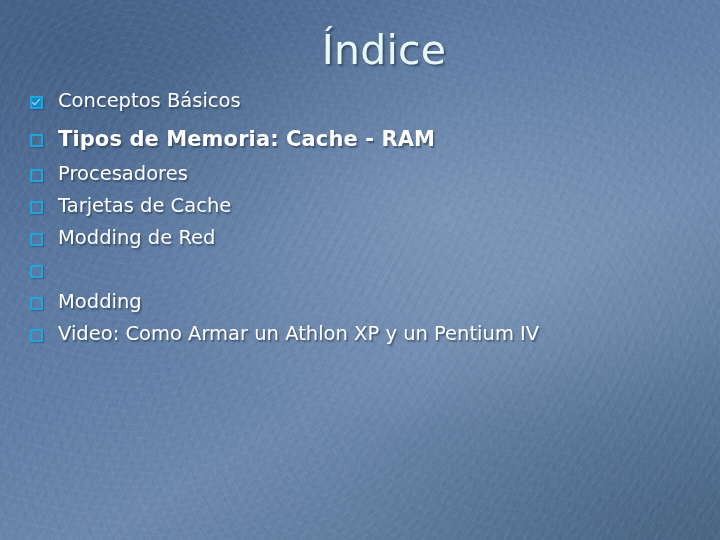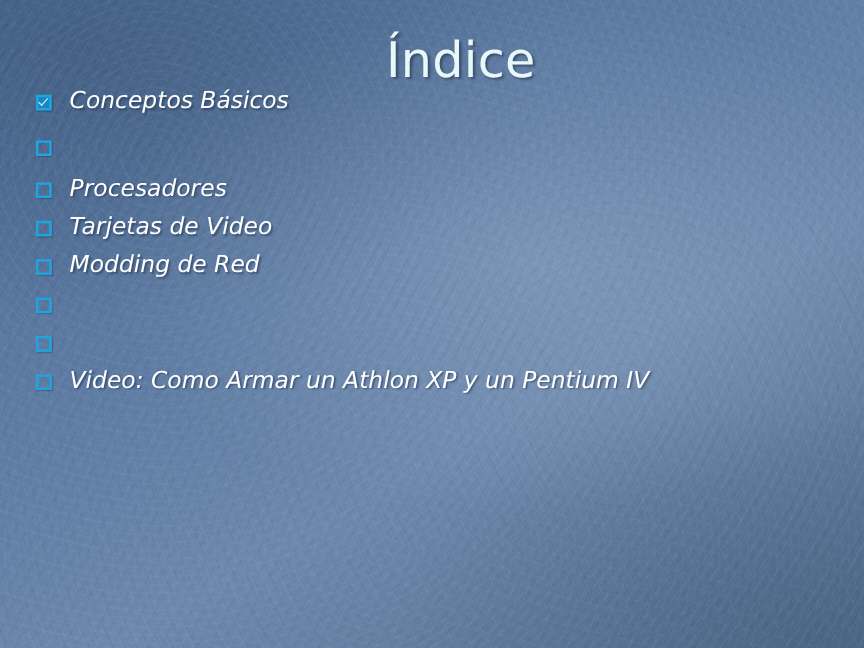--- a/index.html
+++ b/index.html
@@ -54,24 +54,23 @@
     font-weight: normal;
     color: #e8f7f7;
     letter-spacing: 0.2px;
     text-shadow: 2px 2px 2px rgba(30,48,72,0.55);
     white-space: nowrap;
     margin-left: 24px;
   }
 
   #bullets {
     position: absolute;
-    top: 68px;
+    top: 85px;
     left: 30px;
     width: 680px;
-    font-style: italic;
   }
   .bullet-row {
     position: relative;
     display: flex;
     align-items: center;
     height: 30px;
     margin-bottom: 2px;
   }
   .bullet-row.first { height: 32px; margin-bottom: 4px; }
   .bullet-row.big   { height: 36px; margin-bottom: 2px; }
@@ -132,45 +131,47 @@
 
   <div id="bullets">
 
     <div class="bullet-row first">
       <span class="marker checked"></span>
       <span class="label">Conceptos Básicos</span>
     </div>
 
     <div class="bullet-row big">
       <span class="marker empty"></span>
+      <span class="label bold">Tipos de Memoria: Cache - RAM</span>
     </div>
 
     <div class="bullet-row">
       <span class="marker empty"></span>
       <span class="label">Procesadores</span>
     </div>
 
     <div class="bullet-row">
       <span class="marker empty"></span>
-      <span class="label">Tarjetas de Video</span>
+      <span class="label">Tarjetas de Cache</span>
     </div>
 
 
     <div class="bullet-row">
       <span class="marker empty"></span>
       <span class="label">Modding de Red</span>
     </div>
 
 
     <div class="bullet-row">
       <span class="marker empty"></span>
     </div>
 
     <div class="bullet-row">
       <span class="marker empty"></span>
+      <span class="label">Modding</span>
     </div>
 
     <div class="bullet-row">
       <span class="marker empty"></span>
       <span class="label">Video: Como Armar un Athlon XP y un Pentium IV</span>
     </div>
 
 
   </div>
 </div>

